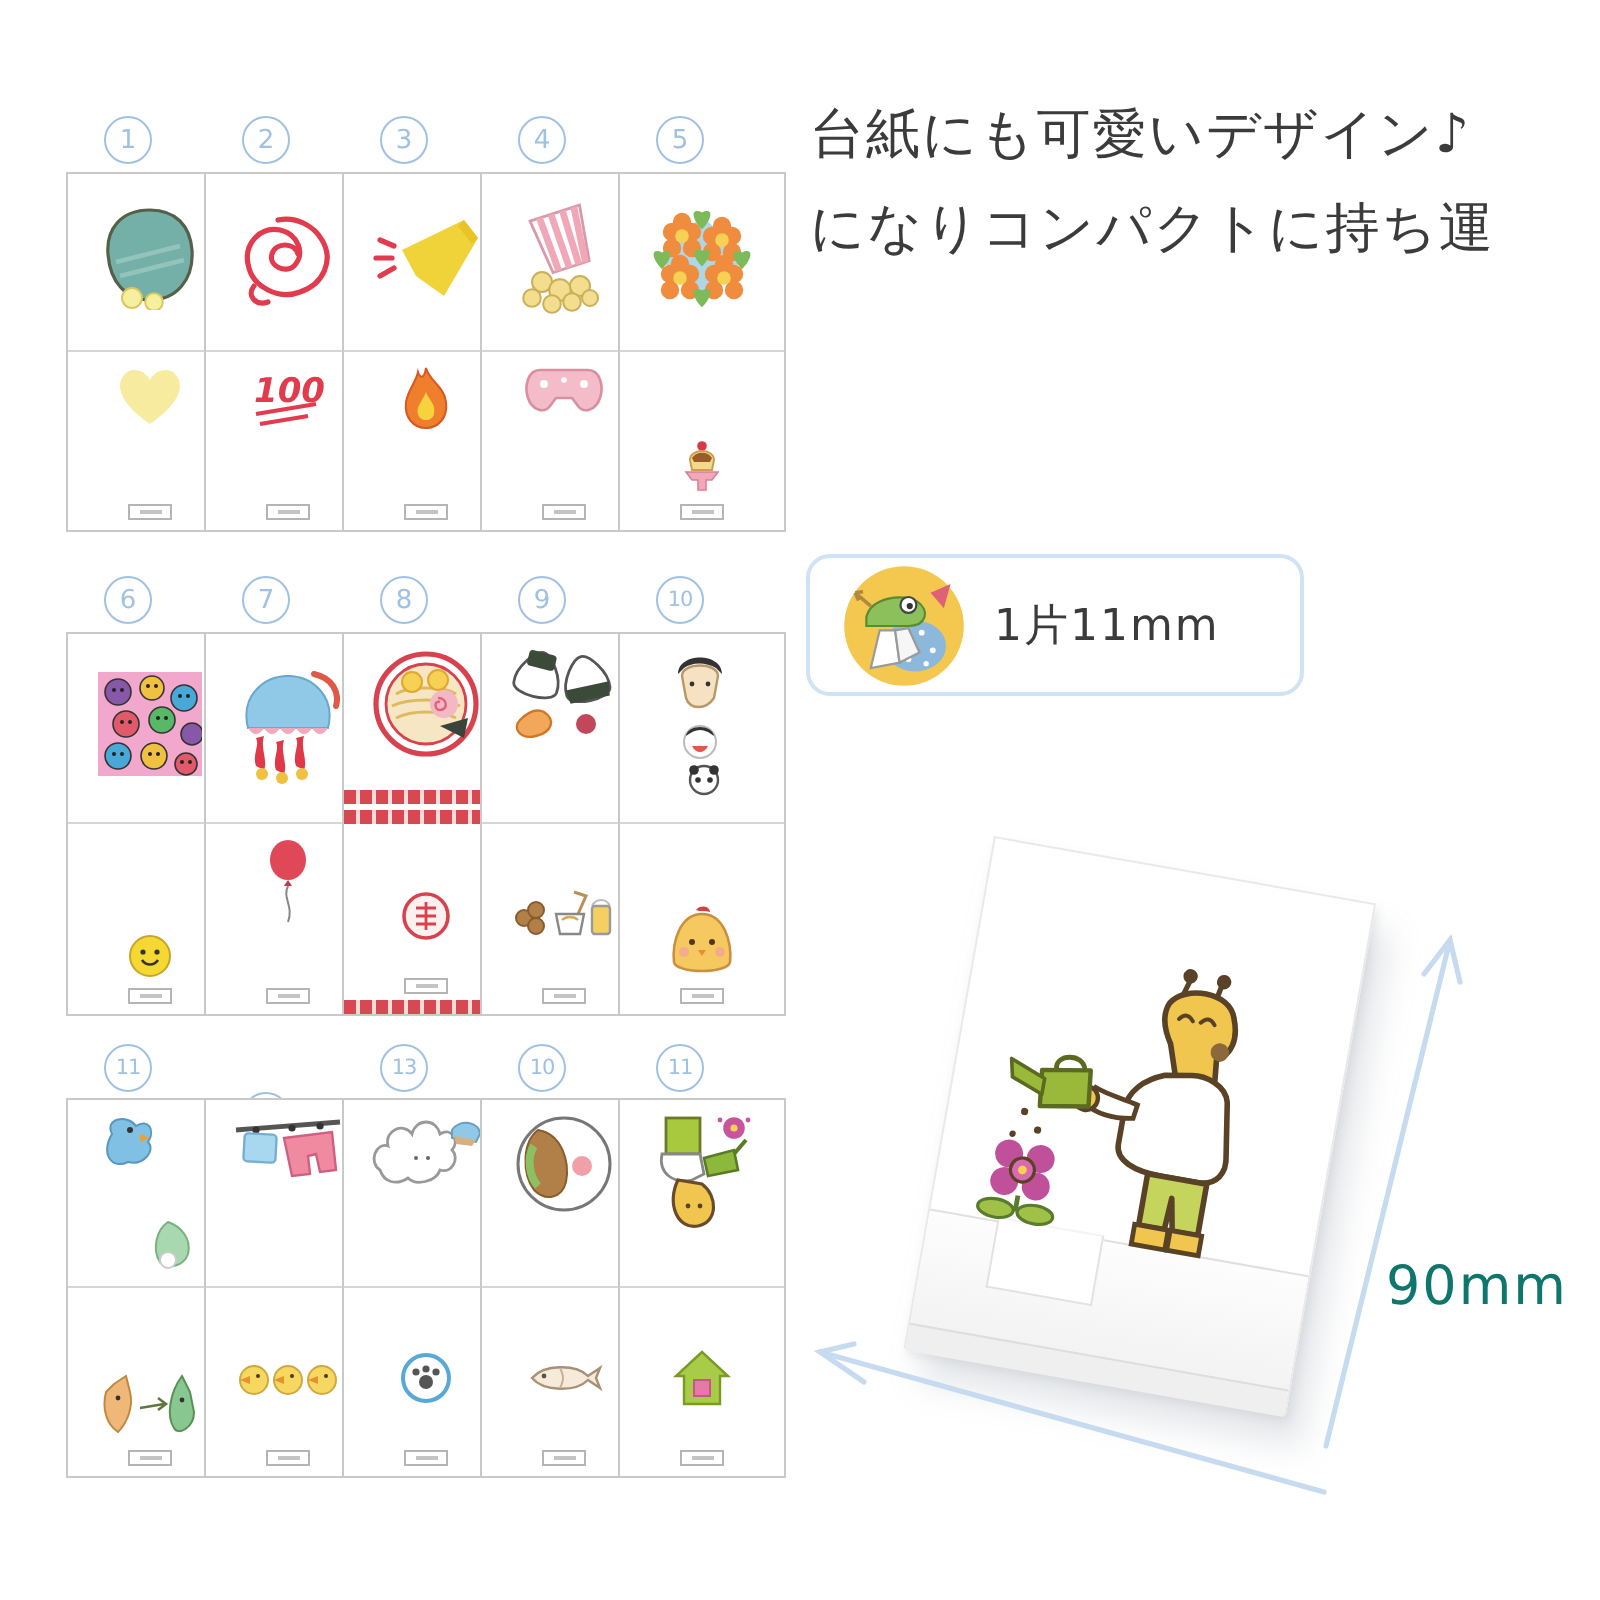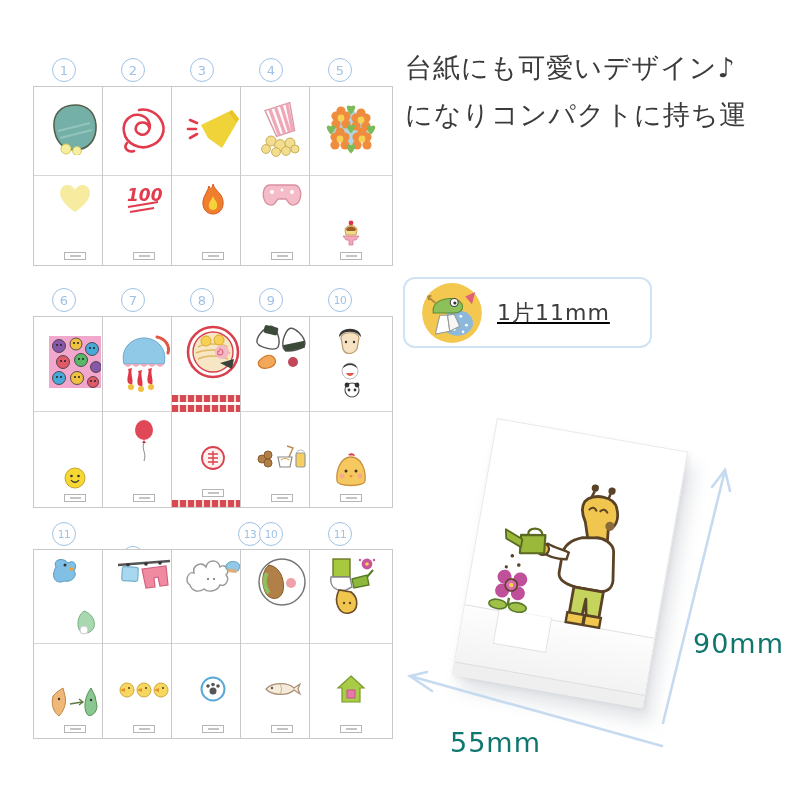--- a/index.html
+++ b/index.html
@@ -21,21 +21,21 @@
         border:1px solid #b5b5b5;background:#fff;display:flex;align-items:center;justify-content:center;box-sizing:border-box;}
   .code i{display:block;width:11px;height:2px;background:#c4c4c4;}
   .stripes{position:absolute;left:0;width:100%;}
   .stripe{height:7px;background:repeating-linear-gradient(90deg,#d84850 0 6px,#f7dcda 6px 8px);margin-bottom:3px;}
   .stripe.single{margin-bottom:0;}
 
   
   .desc{position:absolute;left:405px;top:44px;width:390px;color:#3b3b3b;font-size:27px;
         line-height:47px;letter-spacing:1px;font-weight:500;}
   .badge{position:absolute;left:403px;top:277px;width:249px;height:71px;box-sizing:border-box;
-         border:2px solid #cfe3f4;border-radius:12px;background:#fff;display:flex;align-items:center;text-decoration:underline;}
+         border:2px solid #cfe3f4;border-radius:12px;background:#fff;display:flex;align-items:center;}
   .badge .circ{margin-left:16px;width:62px;height:62px;flex:0 0 62px;}
   .badge .lbl{margin-left:14px;font-size:22px;color:#3b3b3b;letter-spacing:1px;}
 
   
   .card{position:absolute;left:497px;top:418px;width:194px;height:260px;background:#fff;
         border:1px solid #e9e9e9;box-sizing:border-box;transform:rotate(10deg);transform-origin:top left;
         box-shadow:10px 14px 16px rgba(148,156,168,.25), 2px 3px 5px rgba(148,156,168,.18);}
   .card .foldline{position:absolute;left:0;top:188px;width:100%;height:1px;background:#e0e0e0;}
   .card .flap{position:absolute;left:0;top:189px;width:100%;height:57px;background:linear-gradient(#fdfdfd,#f3f3f3);}
   .card .edge{position:absolute;left:0;top:246px;width:100%;height:13px;background:#efefef;border-top:1px solid #ddd;}
@@ -439,21 +439,21 @@
                 <circle cx="11" cy="9" r="1"></circle>
                 <circle cx="28" cy="9" r="1"></circle>
                 <circle cx="45" cy="9" r="1"></circle>
               </g>
             </svg></span>
         </div>
         <div class="code">
           <i></i>
         </div>
       </div>
-      <div class="num two" style="left: 190px; top: 522px; margin-left: 48px;">13</div>
+      <div class="num two" style="left: 190px; top: 522px;">13</div>
       <div class="strip" style="left: 171px; top: 549px; height: 190px;">
         <div class="cell topc a-top">
           <span><svg width="58" height="42" viewBox="0 0 58 42">
               <path d="M6 28 C0 24 4 14 10 16 C8 8 18 4 22 10 C24 2 34 2 36 10 C42 6 46 14 42 18 C46 22 42 30 36 28 C34 34 24 36 20 32 C14 36 8 34 6 28 Z" fill="#fff" stroke="#999" stroke-width="1.4"></path>
               <circle cx="24" cy="22" r="1" fill="#666"></circle>
               <circle cx="30" cy="22" r="1" fill="#666"></circle>
               <g transform="translate(40 2)">
                 <path d="M2 6 C6 0 16 2 16 8 L14 12 L2 10 Z" fill="#90c8e8" stroke="#68a0c0"></path>
                 <path d="M3 9 L14 11 L12 14 L4 13 Z" fill="#d8b080"></path>
               </g>
@@ -612,15 +612,14 @@
           <path d="M273 343 L335 90"></path>
           <path d="M322 107 L335 90 L340 111"></path>
         </g>
       <g>
           <path d="M272 366 L20 296"></path>
           <path d="M37 292 L20 296 L42 311"></path>
         </g>
     </g>
   </svg>
   <div class="dim" id="dim-h">90mm</div>
-  <div class="dim" id="dim-w">55mm</div>
 
 </div>
 
 </body></html>

